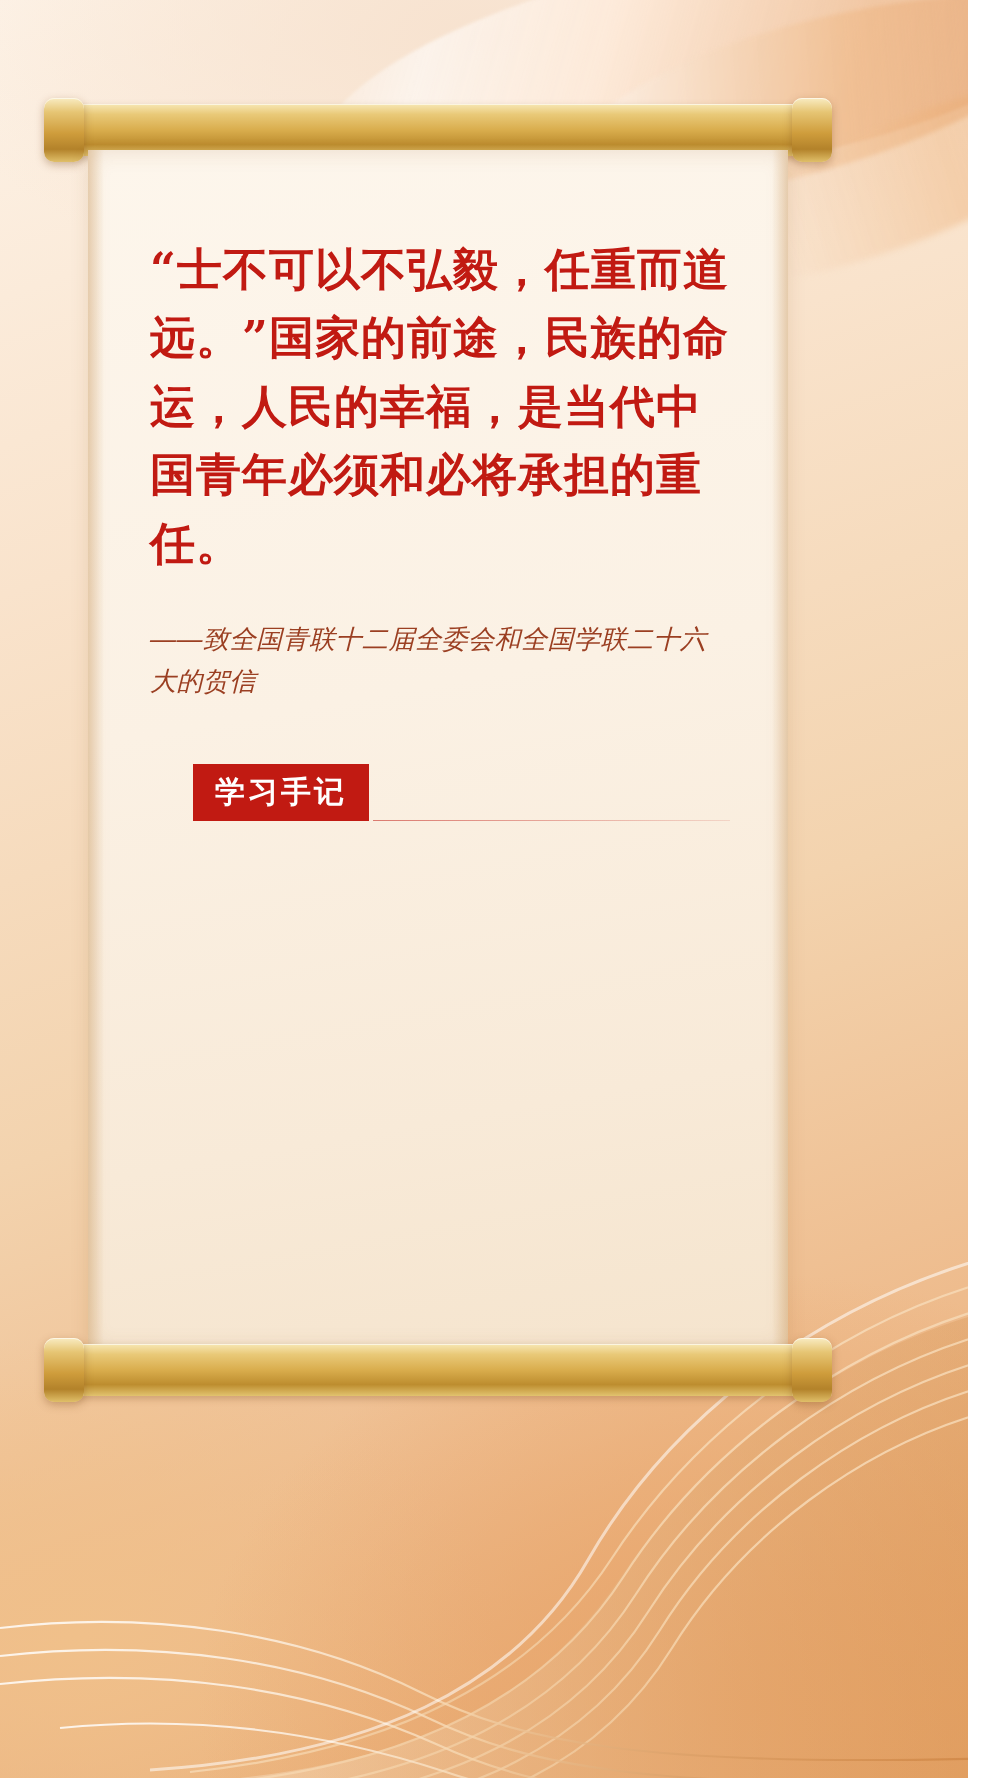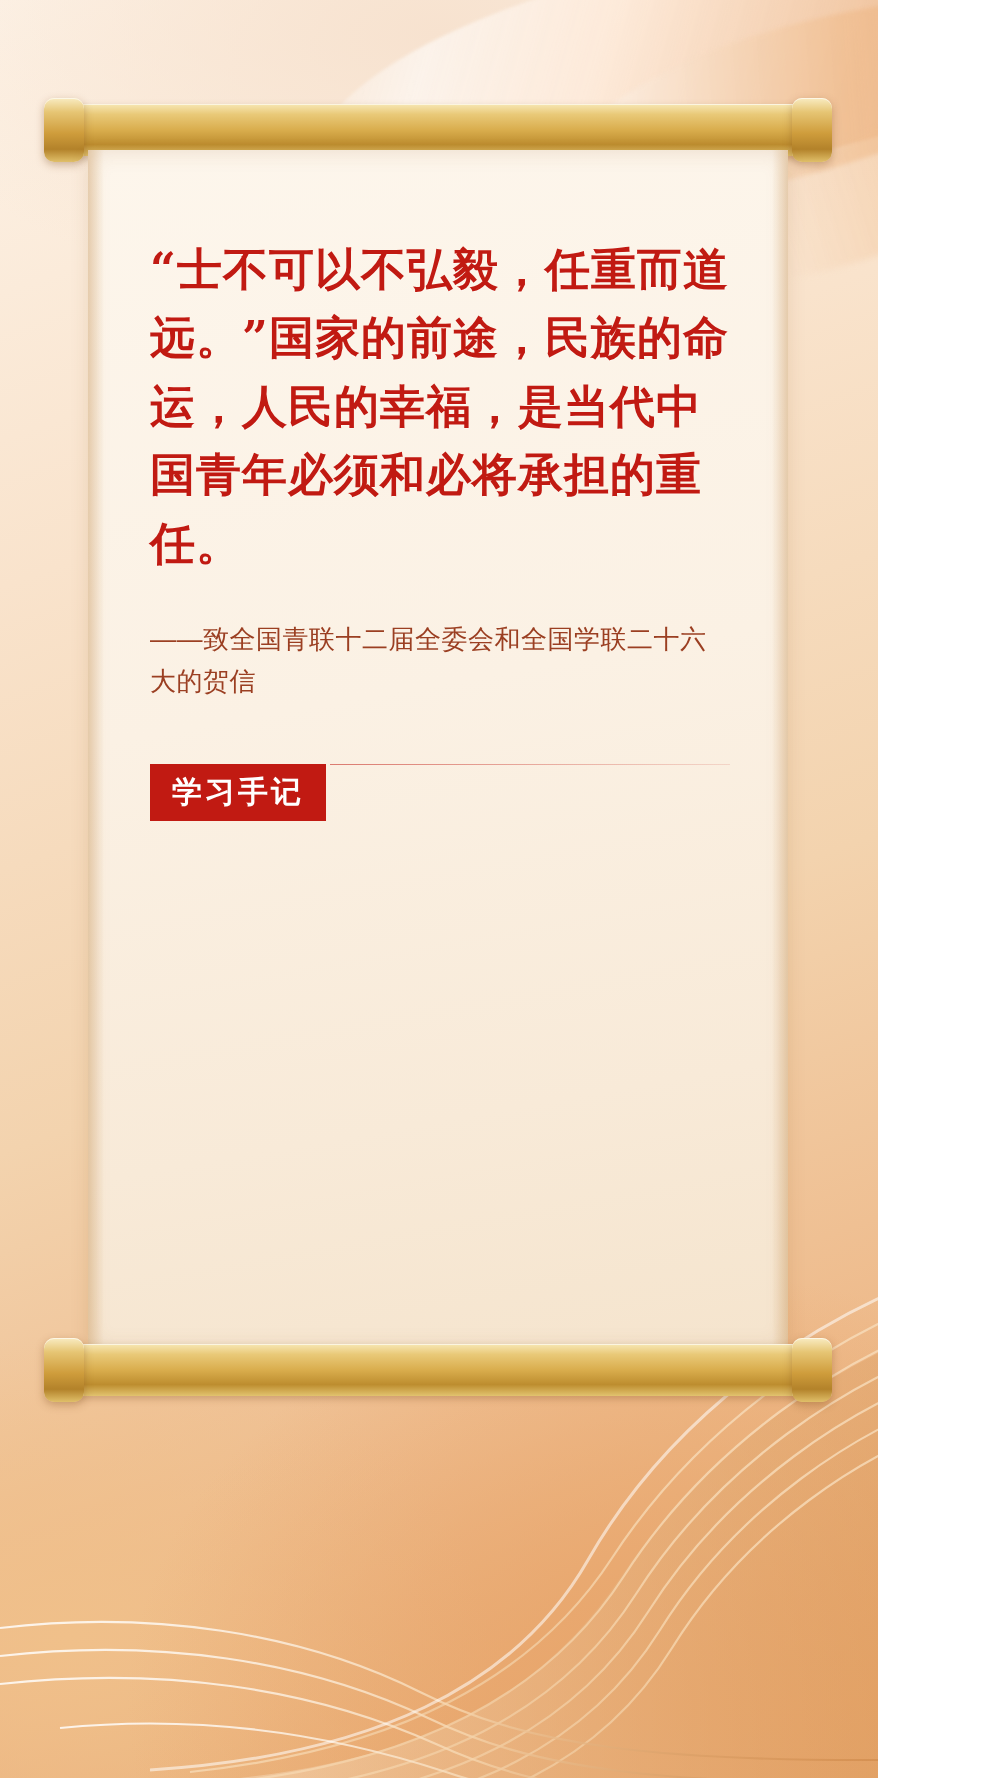--- a/index.html
+++ b/index.html
@@ -9,21 +9,21 @@
   }
   body {
     width: 1000px;
     height: 1778px;
     overflow: hidden;
     font-family: "Liberation Sans", "DejaVu Sans", sans-serif;
   }
 
   #poster {
     position: relative;
-    width: 878px;
+    width: 968px;
     height: 1778px;
     overflow: hidden;
     background:
       radial-gradient(ellipse 900px 700px at 78% 96%, #e8a469 0%, rgba(232,164,105,0) 62%),
       radial-gradient(ellipse 700px 500px at 8% 92%, #f0c08a 0%, rgba(240,192,138,0) 60%),
       radial-gradient(ellipse 800px 400px at 50% 2%, #f7e2cf 0%, rgba(247,226,207,0) 70%),
       linear-gradient(160deg, #fdf3e8 0%, #f9e3cc 28%, #f3d3ae 55%, #eebb8c 78%, #e5a468 100%);
   }
 
   
@@ -141,26 +141,28 @@
     letter-spacing: 1px;
     text-shadow: 0 1px 0 rgba(255,255,255,0.4);
   }
 
   .attribution {
     margin-top: 40px;
     color: #9b3f22;
     font-size: 26px;
     line-height: 1.62;
     letter-spacing: 0.5px;
+    font-style: italic;
   }
 
   .notes-head {
     margin-top: 62px;
     display: flex;
-    align-items: flex-start;
+    align-items: flex-end;
+    margin-left: 43px;
   }
   .notes-badge {
     background: #c11a12;
     color: #ffffff;
     font-size: 30px;
     font-weight: 700;
     letter-spacing: 3px;
     padding: 13px 22px 14px 22px;
     line-height: 1;
     white-space: nowrap;

